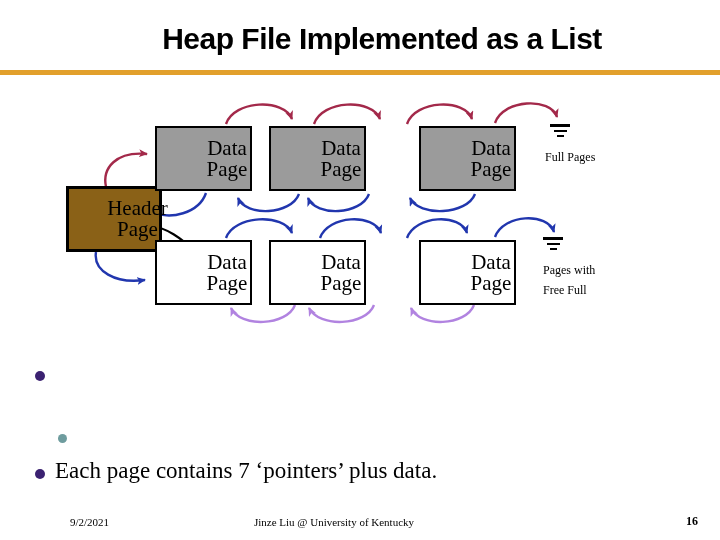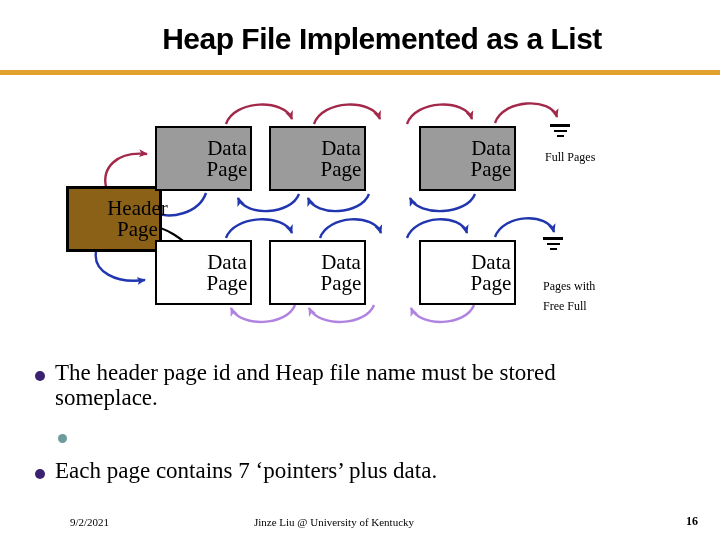--- a/index.html
+++ b/index.html
@@ -23,21 +23,21 @@
 
   .ground{position:absolute;width:22px;}
   .ground .g1{width:20px;height:3px;background:#000;margin:0 auto;}
   .ground .g2{width:13px;height:2.5px;background:#000;margin:2.5px auto 0;}
   .ground .g3{width:7px;height:2px;background:#000;margin:2.5px auto 0;}
   .ground-full{left:549px;top:124px;}
   .ground-free{left:542px;top:237px;}
 
   .side-label{position:absolute;font-size:12px;line-height:20px;color:#000;}
   .label-full{left:545px;top:147px;}
-  .label-free{left:543px;top:276px;}
+  .label-free{left:543px;top:260px;}
 
   .arrows{position:absolute;left:0;top:0;width:720px;height:540px;pointer-events:none;}
 
   .bullet-disc{position:absolute;border-radius:50%;}
   .disc-l1{width:10px;height:10px;background:#3B2171;}
   .disc-l2{width:9px;height:9px;background:#6E9C9E;}
   .b1{left:35px;top:371px;}
   .b2{left:58px;top:434px;}
   .b3{left:35px;top:469px;}
   .btext{position:absolute;color:#000;}
@@ -148,24 +148,20 @@
     <div class="g1"></div>
       <div class="g2"></div>
       <div class="g3"></div>
   </div>
   <div class="side-label label-free">
     <div>Pages with</div>
     <div>Free Full</div>
   </div>
 
   <div class="bullet-disc disc-l1 b1"></div>
-  <div class="btext t1">
-    <div>The header page id and Heap file name must be stored</div>
-    <div>someplace.</div>
-  </div>
 
   <div class="bullet-disc disc-l2 b2"></div>
 
   <div class="bullet-disc disc-l1 b3"></div>
   <div class="btext t3">Each page contains 7 ‘pointers’ plus data.</div>
 
   <div class="footer f-date">9/2/2021</div>
   <div class="footer f-credit">Jinze Liu @ University of Kentucky</div>
   <div class="footer f-page">16</div>
 

